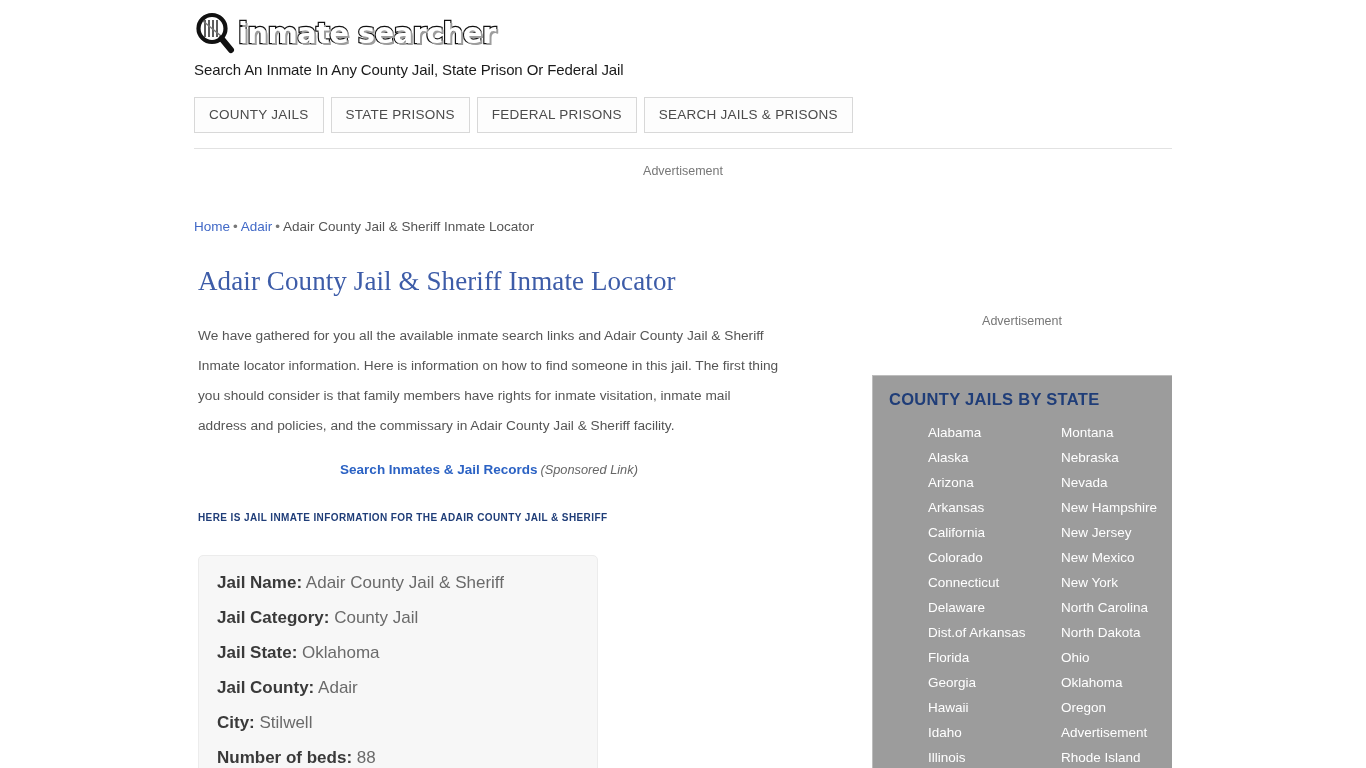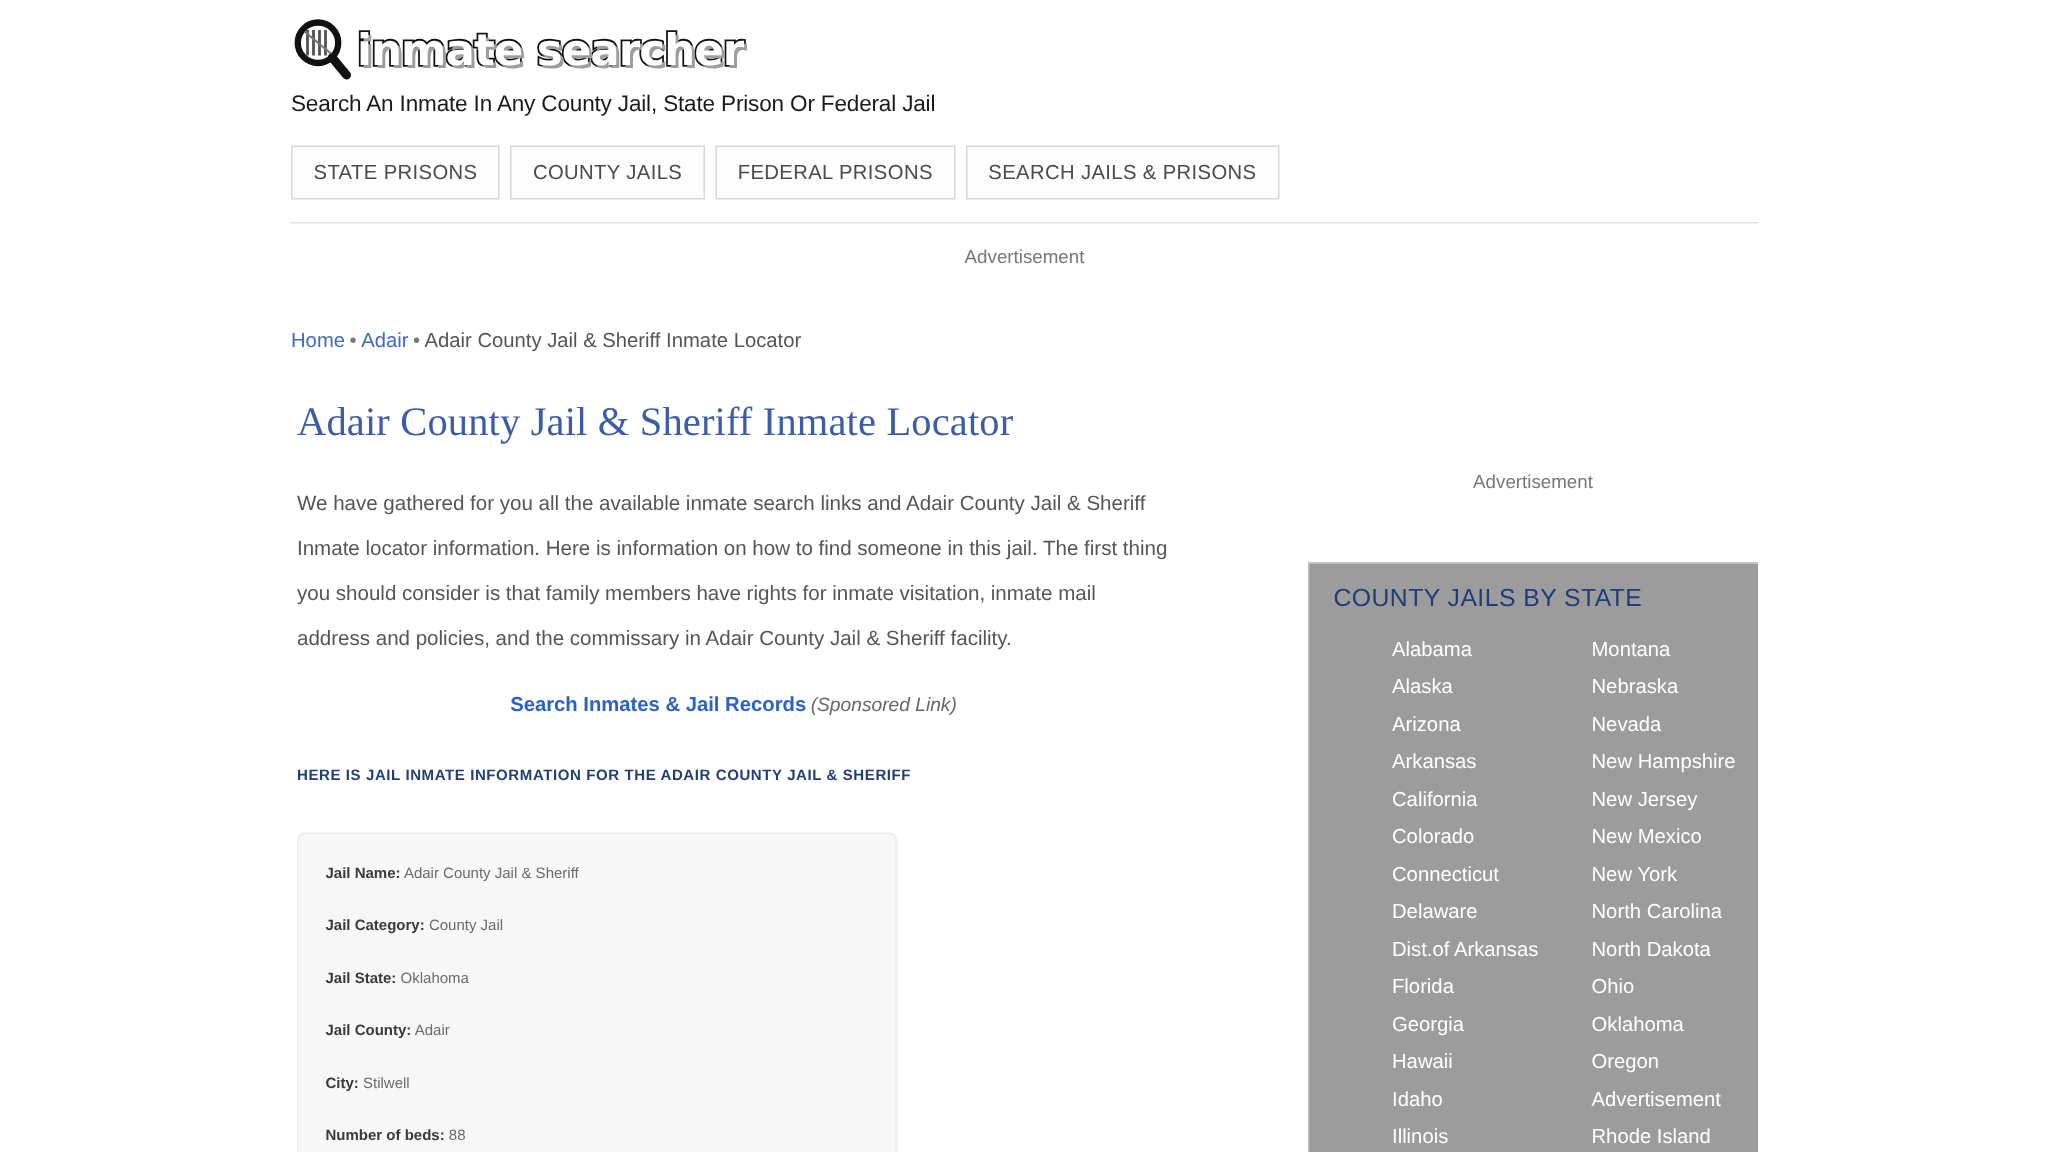--- a/index.html
+++ b/index.html
@@ -166,21 +166,21 @@
   
   .info-box {
     margin-top: 25px;
     width: 400px;
     background: #f7f7f7;
     border: 1px solid #ececec;
     border-radius: 5px;
     padding: 17px 18px 18px 18px;
   }
   .info-row {
-    font-size: 10px;
+    font-size: 17px;
     color: #6a6a6a;
     line-height: 19px;
     margin-bottom: 16px;
     white-space: nowrap;
   }
   .info-row:last-child { margin-bottom: 0; }
   .info-row b {
     color: #3a3a3a;
     font-weight: bold;
   }
@@ -202,21 +202,21 @@
     width: 300px;
     height: 393px;
     background: #9c9c9c;
     border-top: 1px solid #bdbdbd;
     border-left: 1px solid #bdbdbd;
     padding: 14px 16px 0 16px;
     overflow: hidden;
   }
   .sidebar-title {
     font-size: 16.5px;
-    font-weight: normal;
+    font-weight: bold;
     color: #1f3d78;
     letter-spacing: 0.3px;
     margin: 0 0 11px 0;
     text-transform: uppercase;
   }
   .state-grid {
     display: grid;
     grid-template-columns: 133px 1fr;
     row-gap: 0px;
   }
@@ -249,22 +249,22 @@
           <line x1="9" y1="9" x2="27" y2="24" stroke="#777777" stroke-width="1.5"></line>
           <line x1="27.5" y1="26.5" x2="37" y2="38" stroke="#111111" stroke-width="6" stroke-linecap="round"></line>
         </svg>
       </div>
       <div class="logo-text">inmate searcher</div>
     </div>
     <div class="tagline">Search An Inmate In Any County Jail, State Prison Or Federal Jail</div>
   </div>
 
   <div class="nav">
+    <div class="nav-btn">COUNTY JAILS</div>
     <div class="nav-btn">STATE PRISONS</div>
-    <div class="nav-btn">COUNTY JAILS</div>
     <div class="nav-btn">FEDERAL PRISONS</div>
     <div class="nav-btn">SEARCH JAILS &amp; PRISONS</div>
   </div>
   <div class="nav-divider"></div>
 
   <div class="ad-label-top">Advertisement</div>
 
   <div class="breadcrumb">
     <a>Home</a><span class="sep">•</span><a>Adair</a><span class="sep">•</span><span>Adair County Jail &amp; Sheriff Inmate Locator</span>
   </div>

